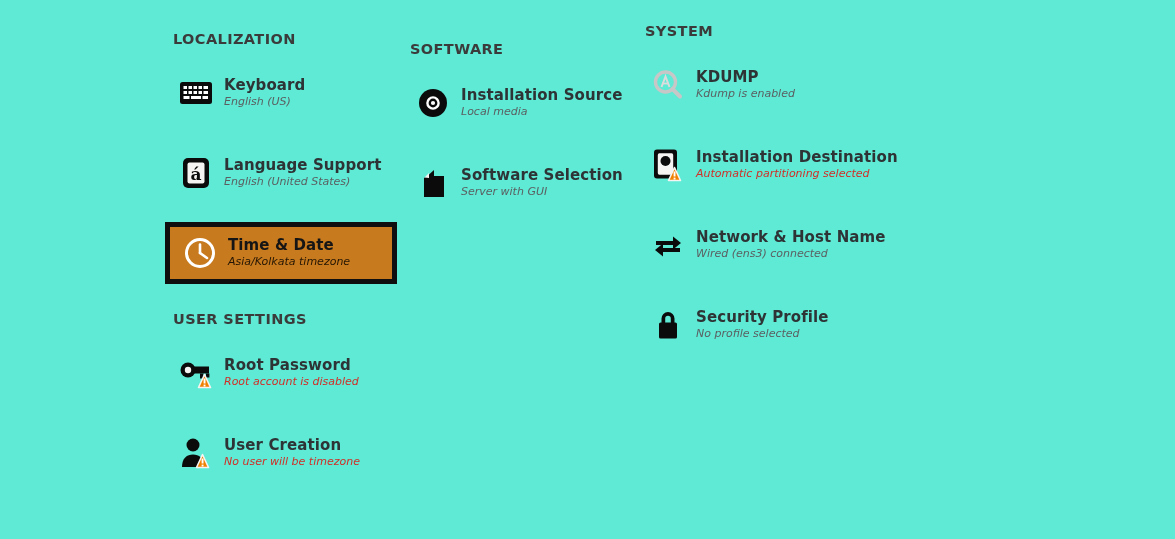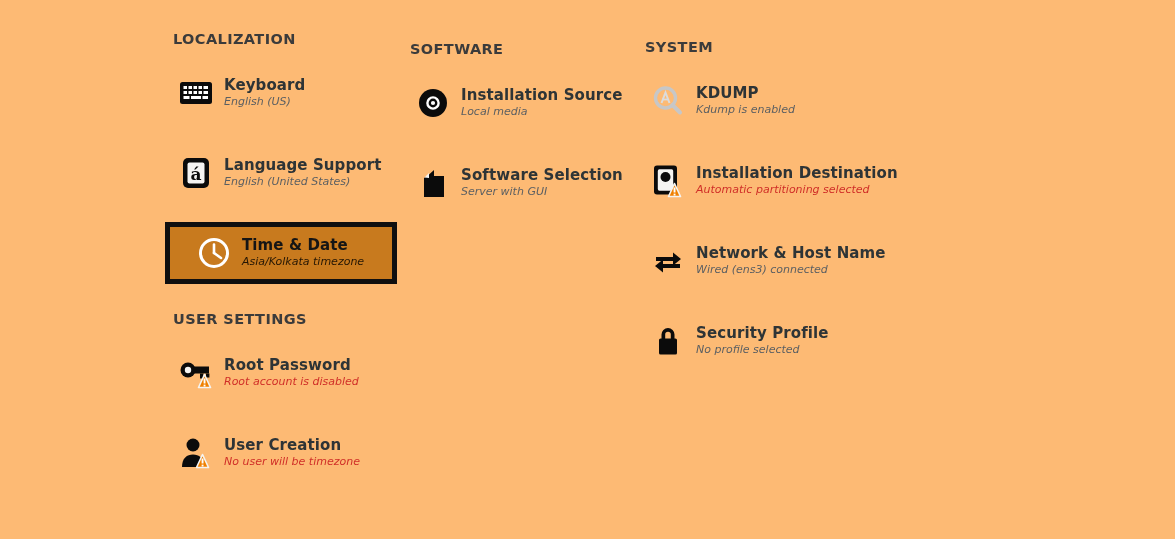--- a/index.html
+++ b/index.html
@@ -12,21 +12,21 @@
     background: #f5f4f2;
     font-family: "DejaVu Sans", "Liberation Sans", sans-serif;
     overflow: hidden;
     position: relative;
   }
   #hub {
     position: absolute;
     left: 0; top: 0;
     width: 1175px;
     height: 539px;
-    background: #fdba74;
+    background: #5eead4;
   }
   .columns {
     position: absolute;
     left: 165px;
     top: 0;
     width: 1010px;
     height: 539px;
   }
   .column {
     position: absolute;
@@ -66,21 +66,21 @@
     position: relative;
     height: 52px;
     display: flex;
     align-items: center;
   }
   .hub-item.selected {
     border-color: #0f0f0f;
     background: #c87a1e;
     width: 222px;
   }
-  .hub-item.selected .inner { padding-left: 18px; }
+  .hub-item.selected .inner { padding-left: 4px; }
 
   .icon-wrap {
     width: 44px;
     min-width: 44px;
     height: 44px;
     margin-left: 4px;
     display: flex;
     align-items: center;
     justify-content: center;
     position: relative;
@@ -273,21 +273,21 @@
                 <div class="item-sub">Server with GUI</div>
               </div>
             </div>
           </div>
 
         </div>
       </div>
     </div>
 
     <div class="column col-system">
-      <div class="section" style="top:36px;">
+      <div class="section" style="top:20px;">
         <div class="section-title">SYSTEM</div>
         <div class="items">
 
           <div class="hub-item disabled">
             <div class="inner">
               <div class="icon-wrap">
                 <svg width="34" height="34" viewBox="0 0 34 34">
                   <circle cx="14.5" cy="14" r="10" fill="none" stroke="#c7c7c7" stroke-width="3.4"></circle>
                   <line x1="21.5" y1="21" x2="29" y2="28.5" stroke="#c7c7c7" stroke-width="4" stroke-linecap="round"></line>
                   <path d="M10.5 19 L14.5 8.5 L18.5 19" fill="none" stroke="#dcdcdc" stroke-width="2"></path>

